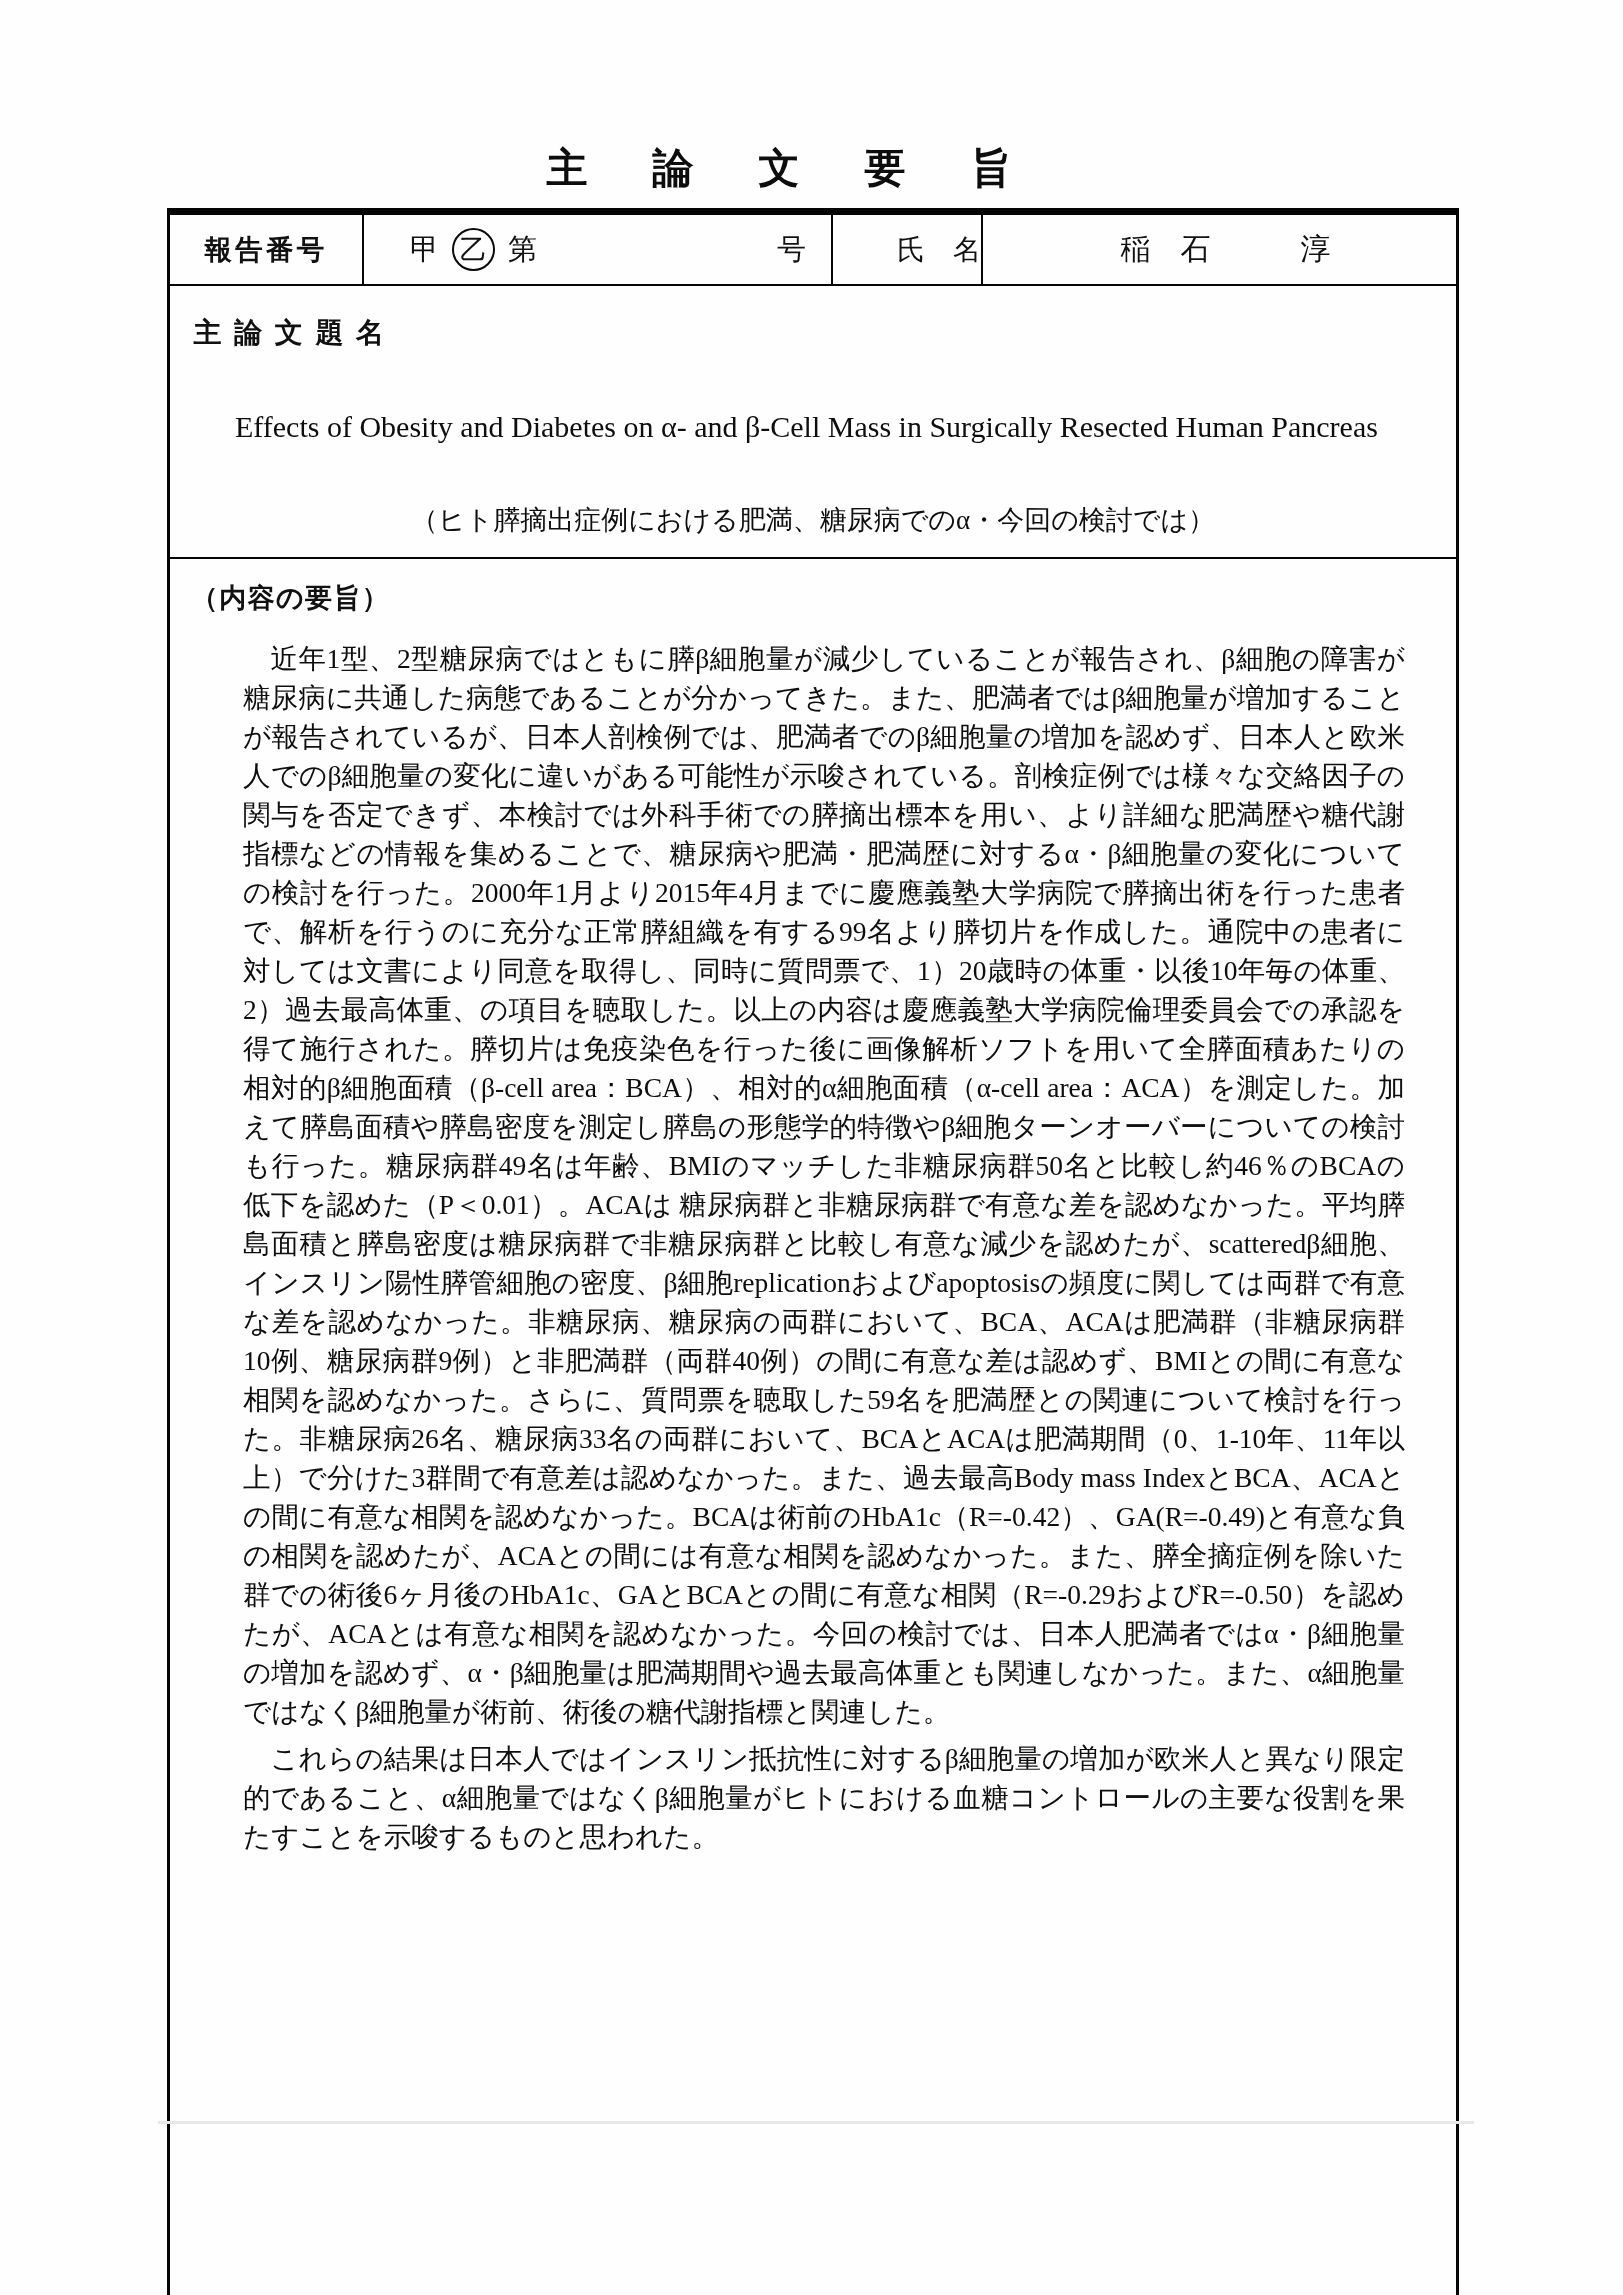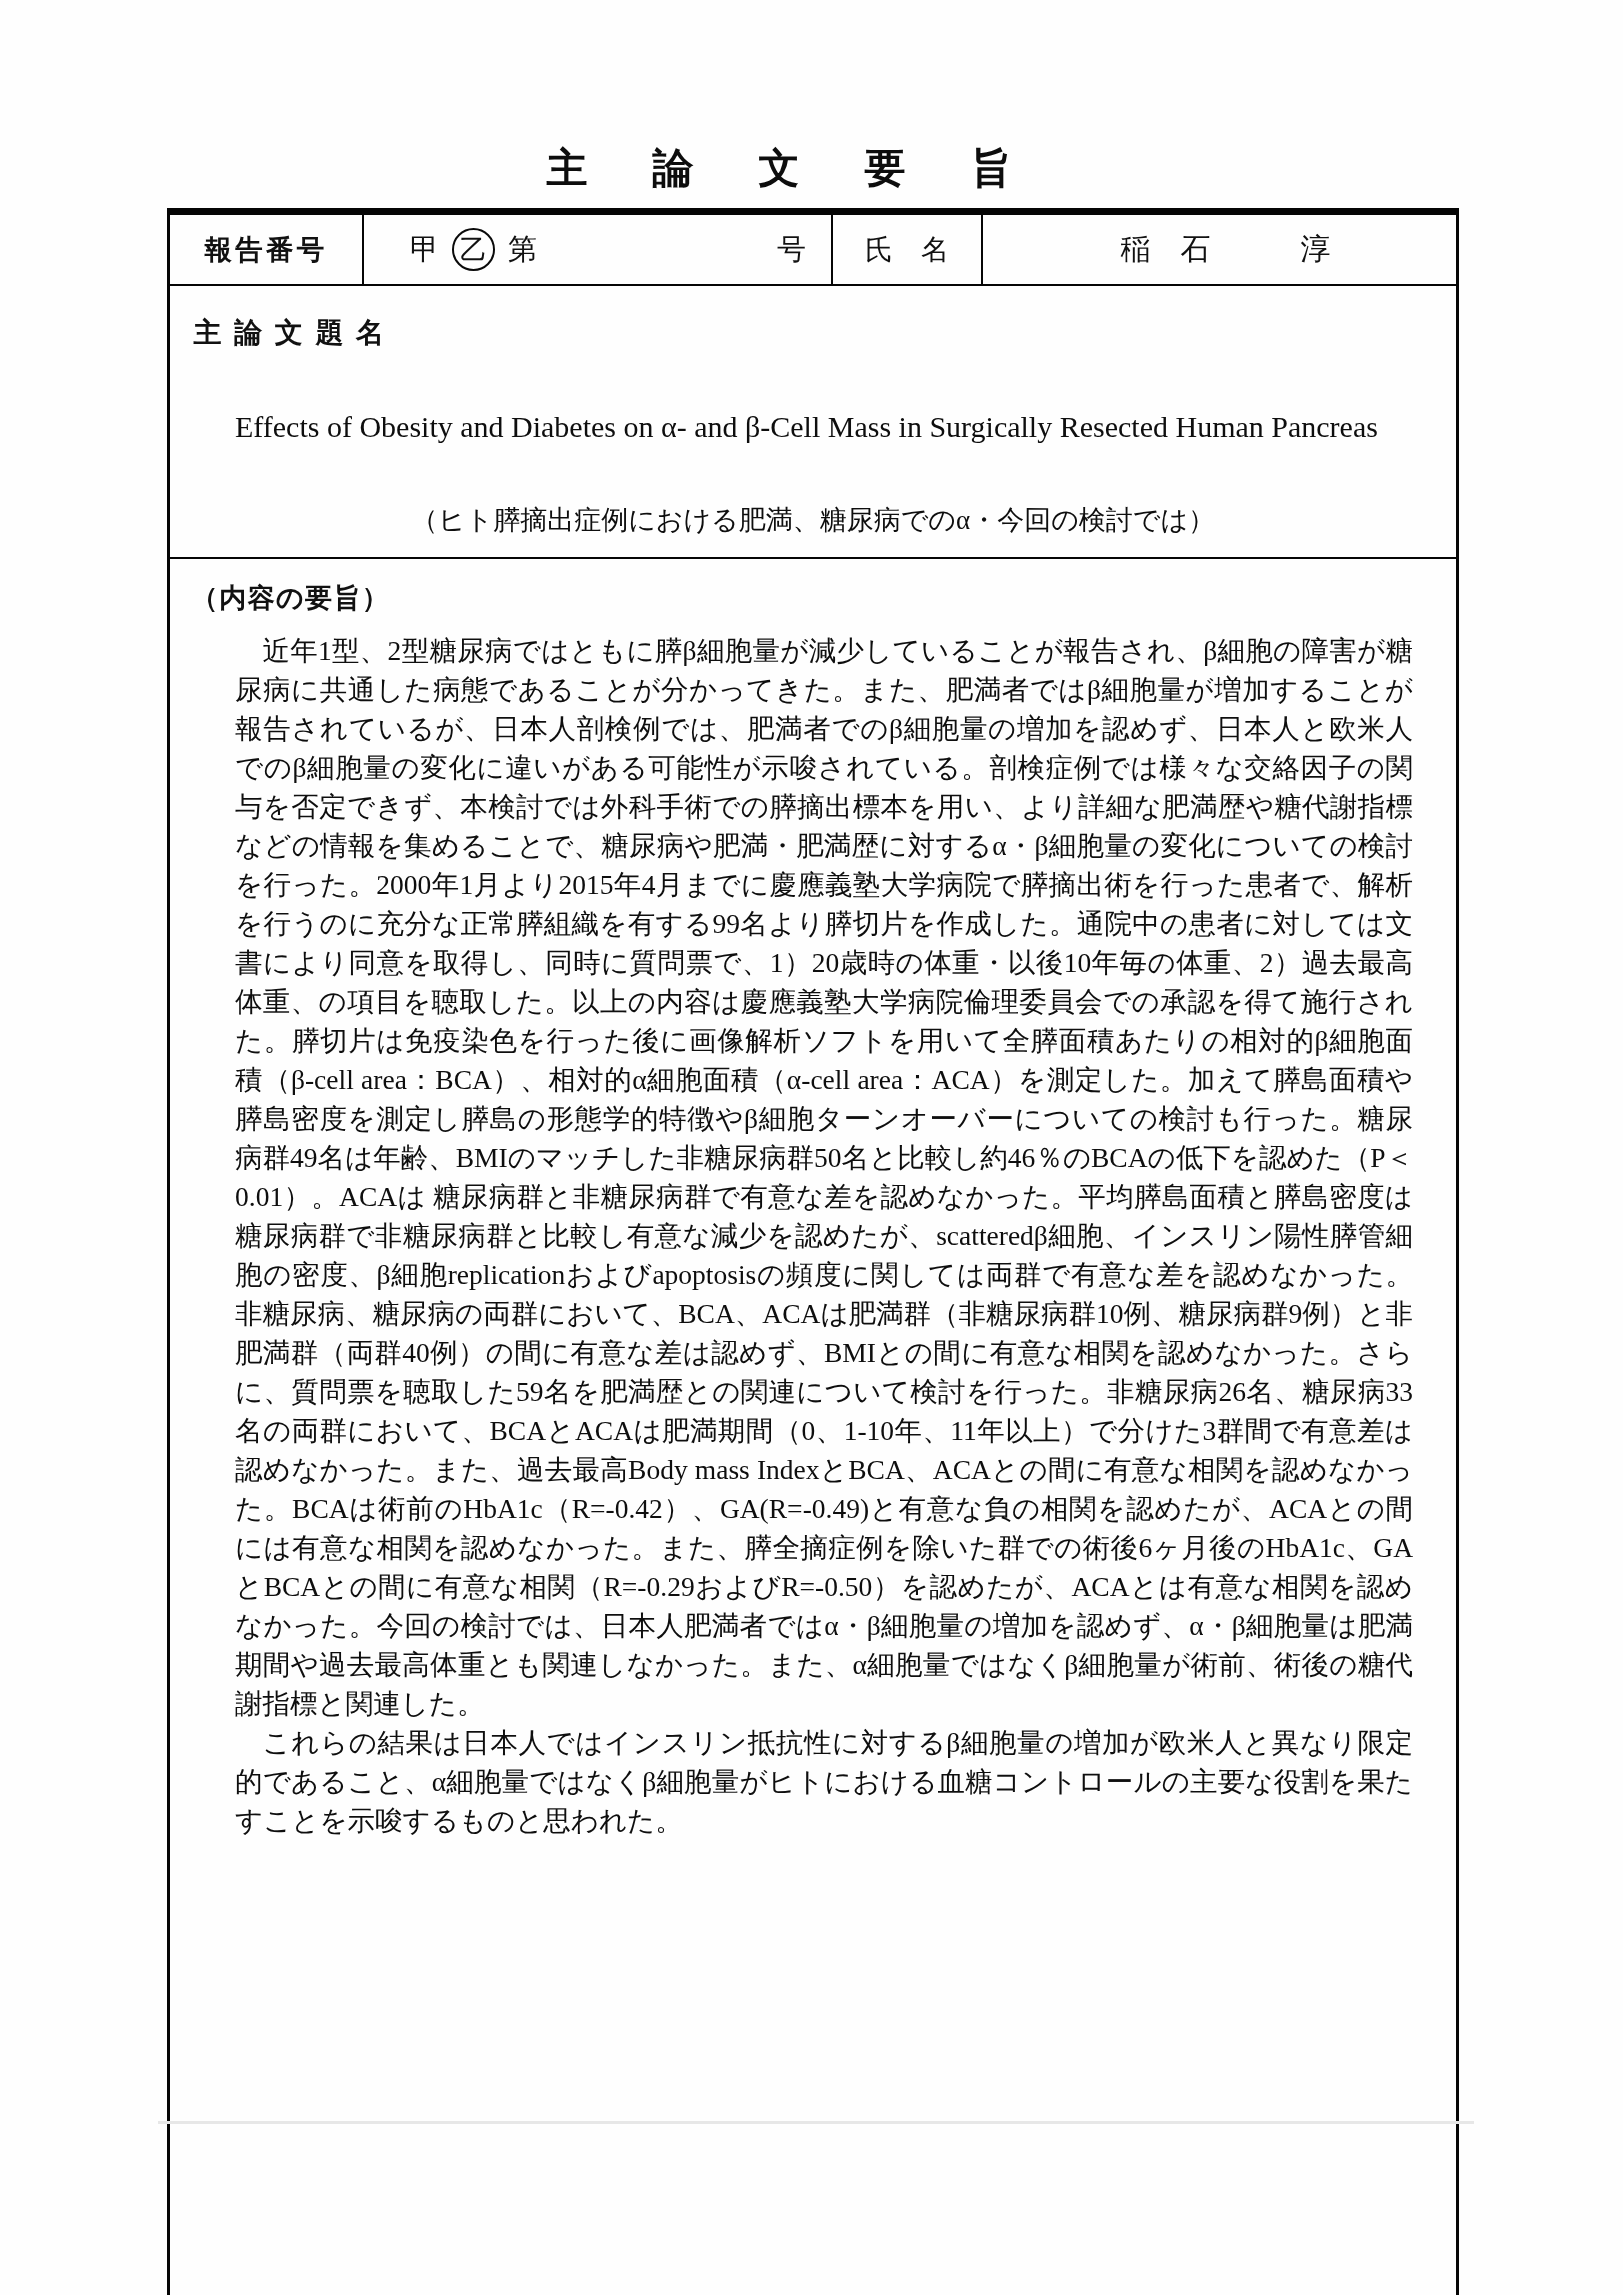--- a/index.html
+++ b/index.html
@@ -51,21 +51,21 @@
     padding:0 25px 0 46px; gap:13px;
   }
   .otsu-circle {
     display:inline-flex; align-items:center; justify-content:center;
     width:43px; height:43px;
     border:2px solid #0a0a0a; border-radius:50%;
     font-size:27.5px; line-height:1;
   }
   .cell-number .spacer { flex:1 1 auto; }
   .cell-name-label {
-    width:150px; flex:none; justify-content:center;
+    width:150px; flex:none; justify-content:flex-end;
     border-right:2.6px solid #050505;
     font-size:28px;
   }
   .cell-name-value {
     flex:1 1 auto; justify-content:center;
     font-size:30px; padding-left:12px;
     white-space:pre;
   }
   
   .title-section { height:273px; flex:none; border-bottom:2.6px solid #050505; position:relative; }
@@ -92,21 +92,21 @@
     font-family:"Liberation Sans","DejaVu Sans",sans-serif;
     font-weight:bold; font-size:27px; letter-spacing:0.05em;
     white-space:nowrap;
   }
   .abstract-body {
     position:absolute; top:72px; left:65px; right:43px;
     font-size:27.5px; line-height:39px;
     text-align:justify;
     color:#0e0e0e;
   }
-  .abstract-body p { text-indent:27.5px; margin:0; }
+  .abstract-body p { text-indent:27.5px; margin:8px; }
 </style>
 </head>
 <body>
 
 <div class="page">
 
   <div class="doc-title">主論文要旨</div>
 
   <div class="main-box">
 

